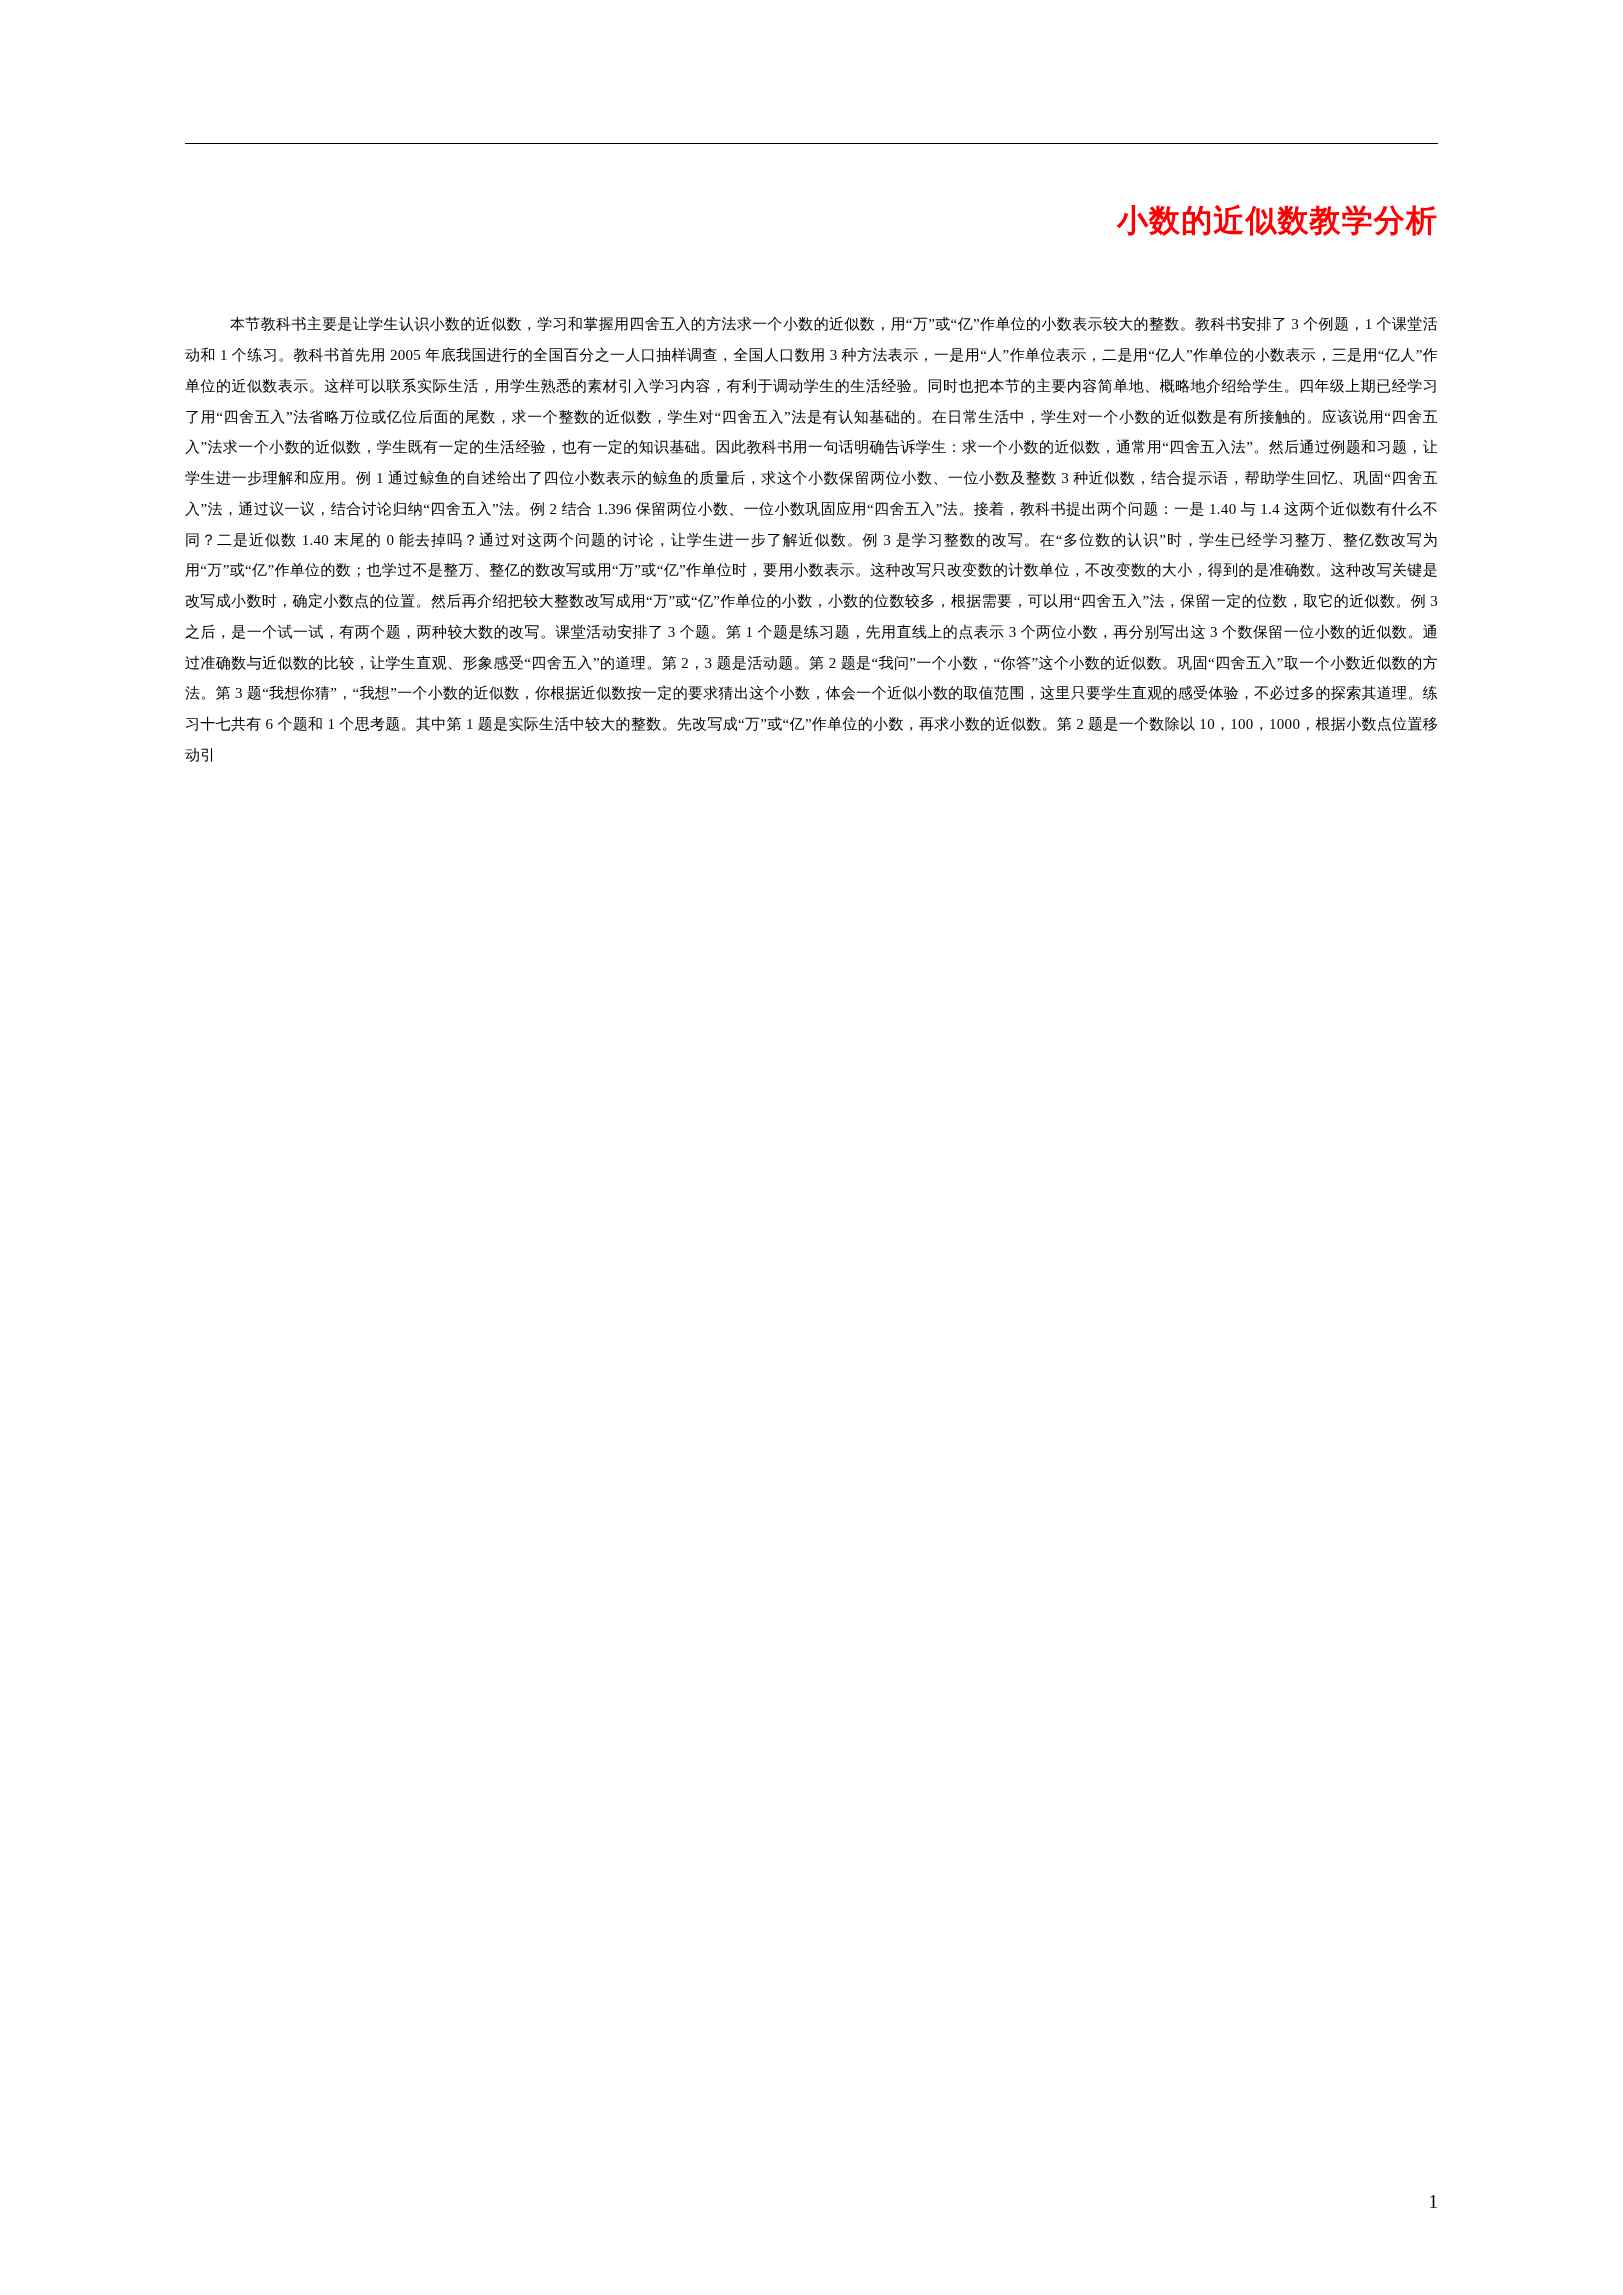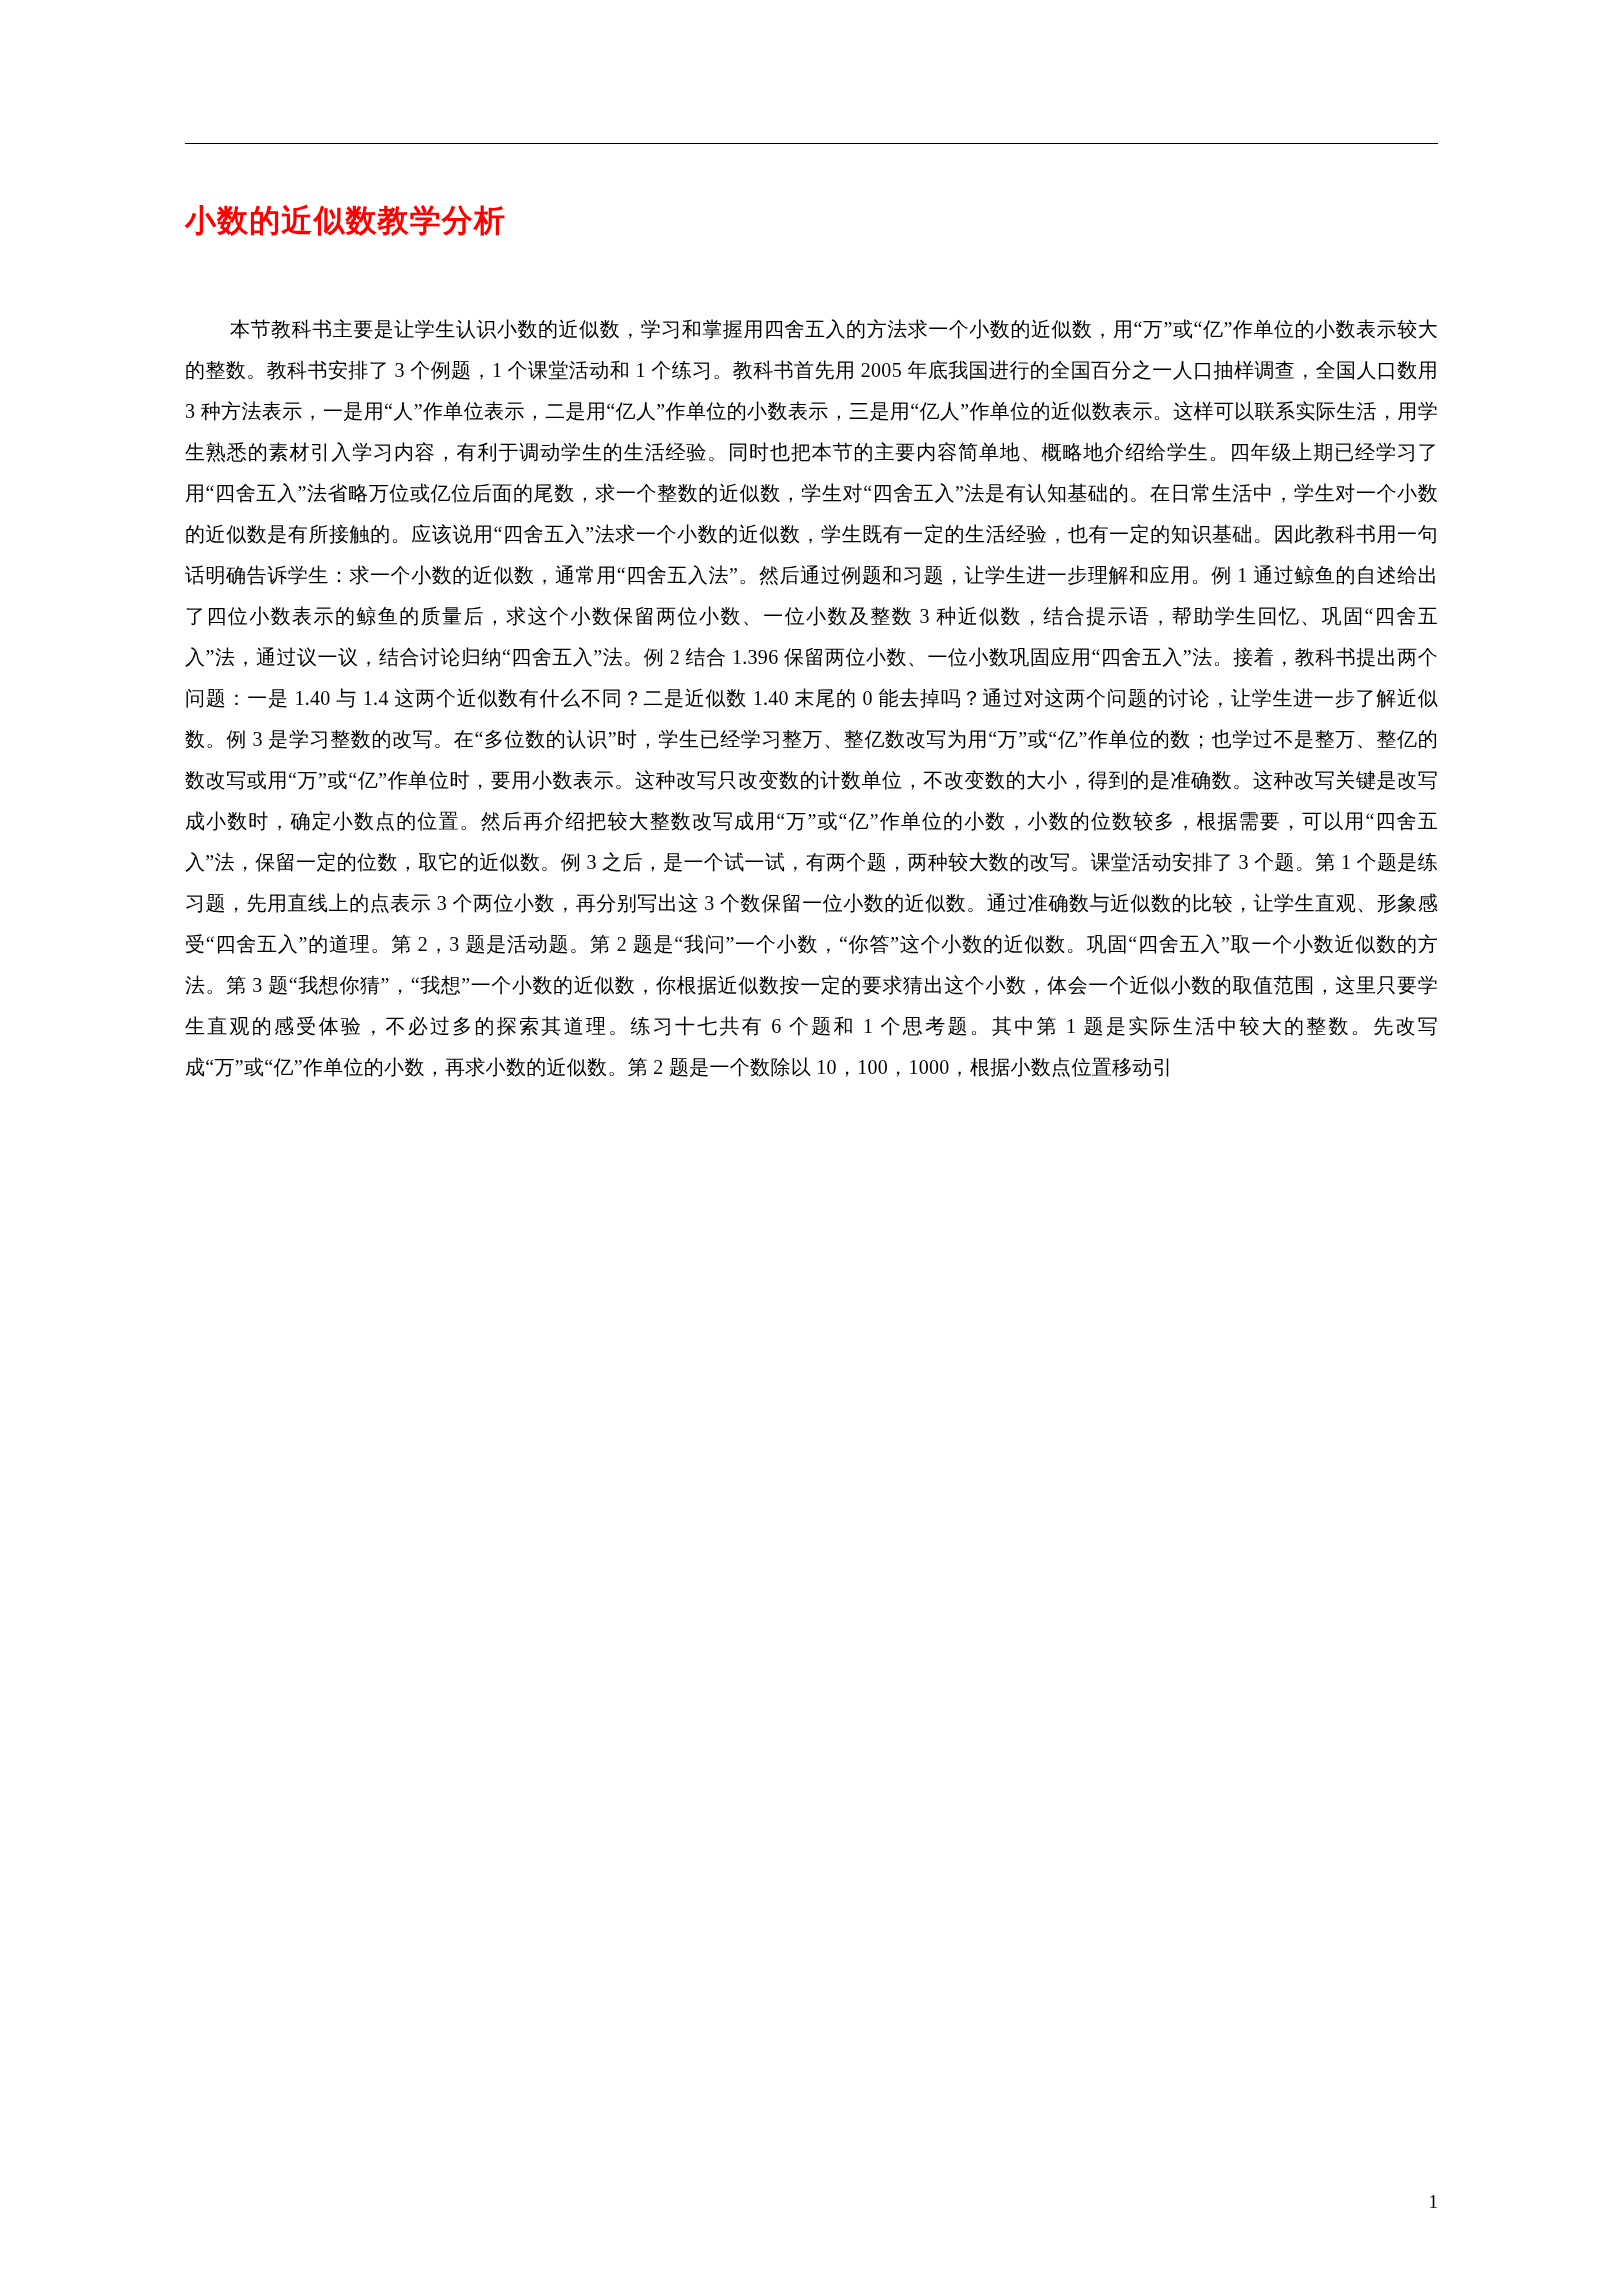--- a/index.html
+++ b/index.html
@@ -23,32 +23,32 @@
     position: absolute;
     top: 143px;
     left: 185px;
     right: 185px;
     border-top: 1.7px solid #000000;
   }
   .content {
     padding: 168px 185px 0 185px;
   }
   .doc-title {
-    text-align: left;
+    text-align: right;
     color: #ff0000;
     font-size: 31px;
     font-weight: bold;
     letter-spacing: 1.1px;
     margin: 31px 0 0 0;
     line-height: 1.4;
     font-family: "Liberation Serif", "DejaVu Serif", serif;
   }
   .body-text {
     margin-top: 67px;
-    font-size: 20px;
+    font-size: 15px;
     line-height: 2.05;
     text-align: justify;
     text-justify: inter-ideograph;
     text-indent: 45px;
     letter-spacing: 0.3px;
     word-break: break-all;
   }
   .page-number {
     position: absolute;
     right: 185px;

